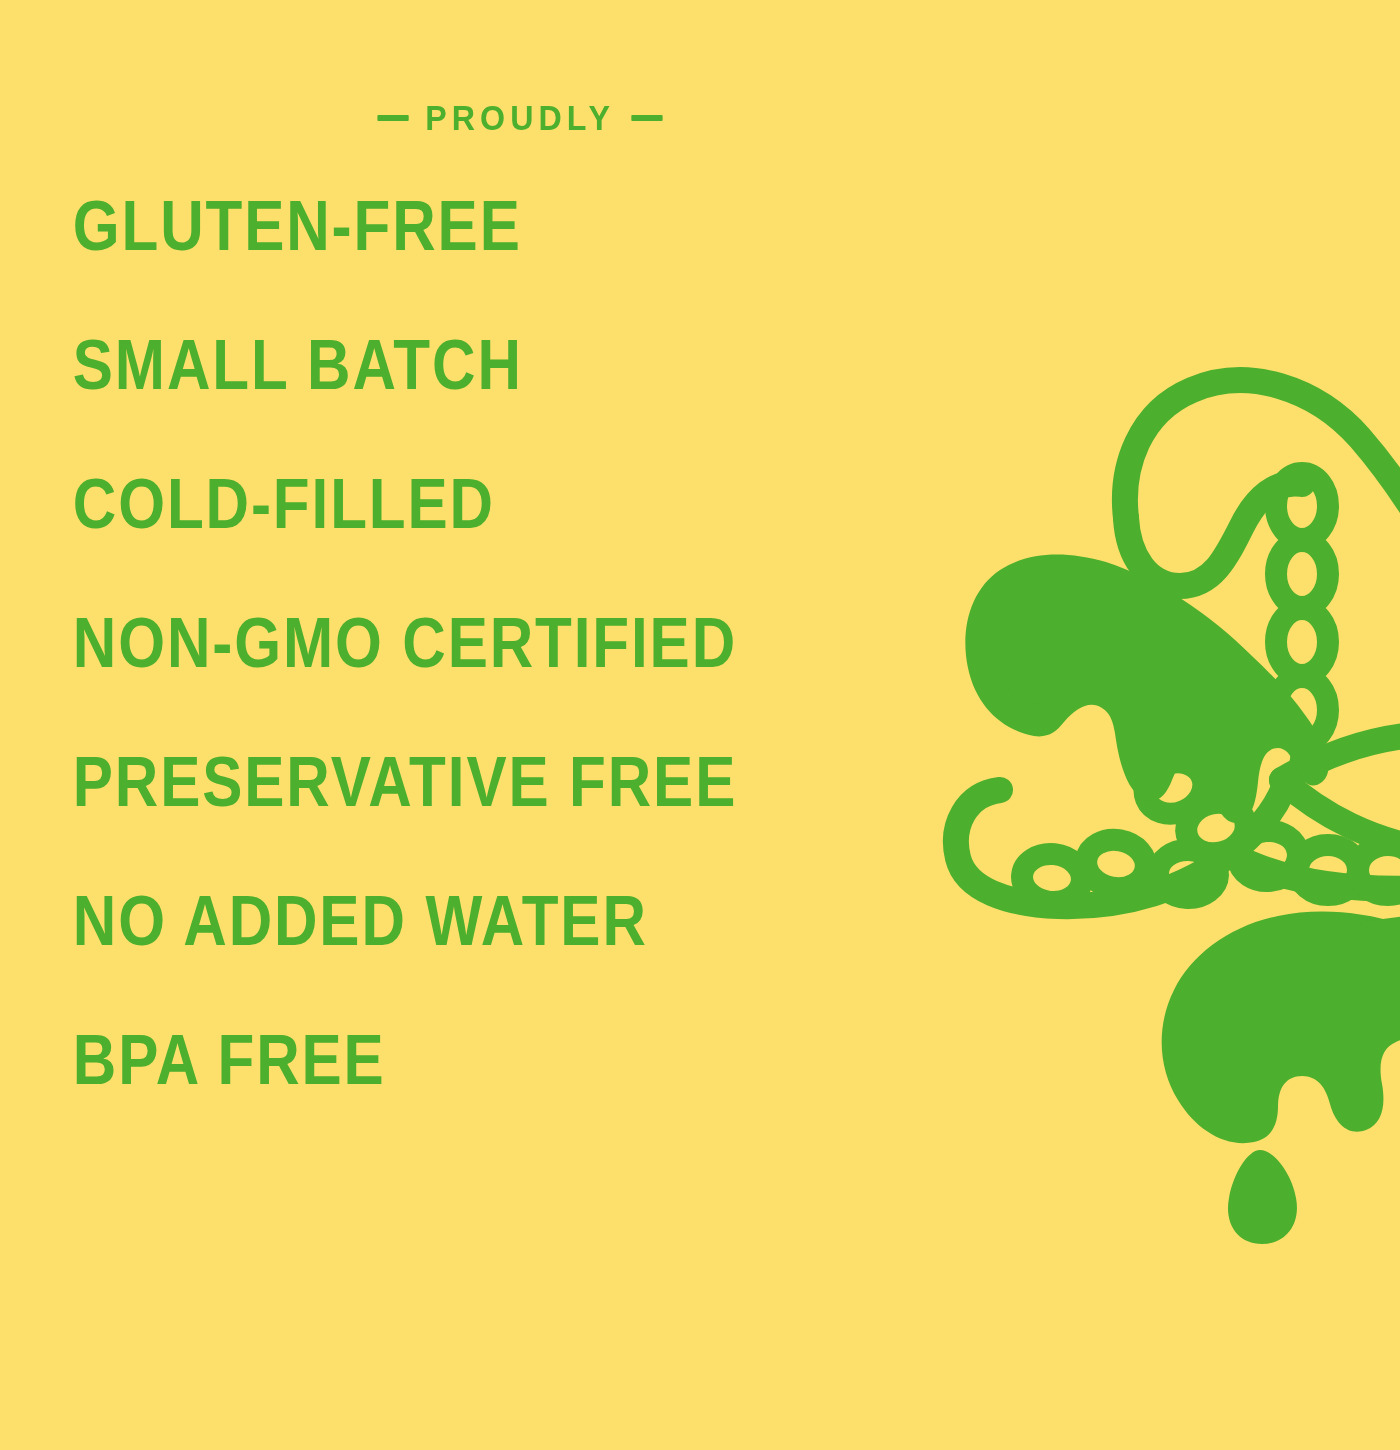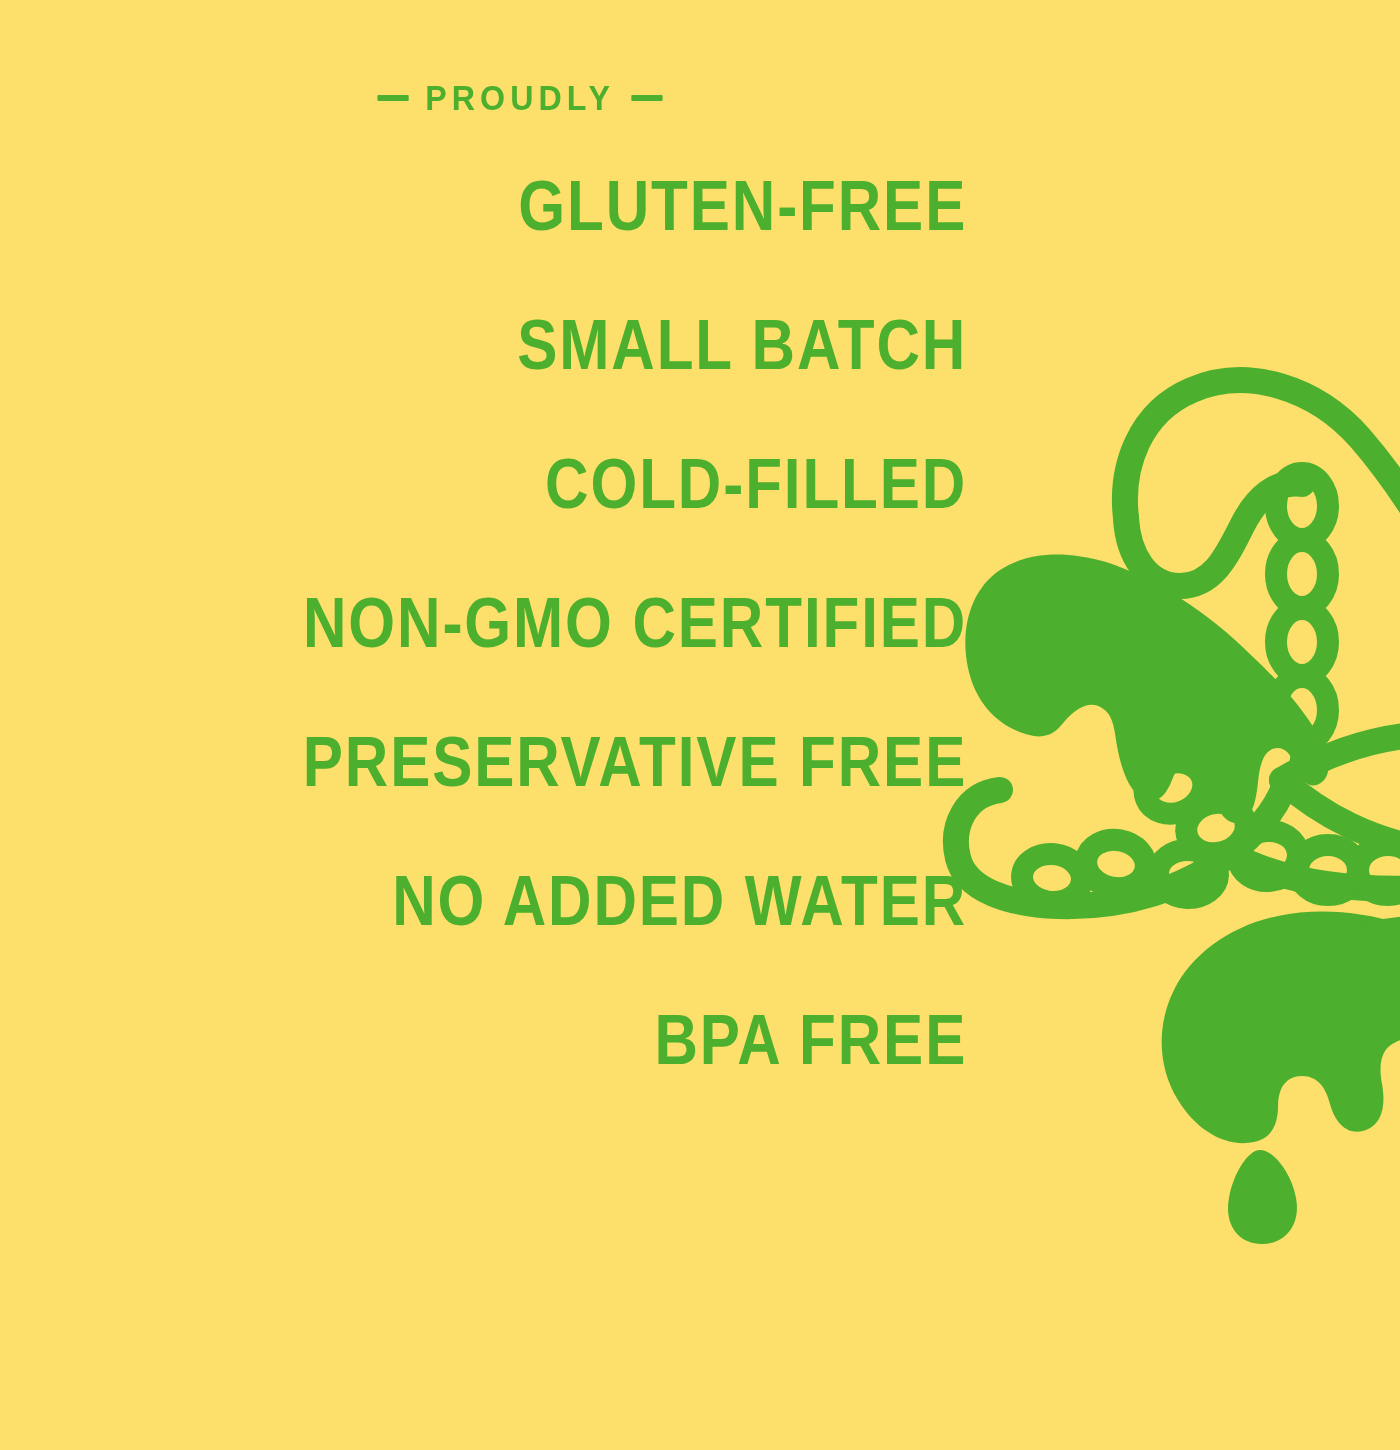--- a/index.html
+++ b/index.html
@@ -26,21 +26,21 @@
   #claims-block {
     position: absolute;
     left: 0;
     top: 0;
     width: 1040px;
     height: 1450px;
     display: flex;
     flex-direction: column;
     align-items: center;
     justify-content: flex-start;
-    padding-top: 80px;
+    padding-top: 100px;
     box-sizing: border-box;
     pointer-events: none;
   }
 
   
   #eyebrow {
     display: flex;
     align-items: center;
     justify-content: center;
     gap: 18px;
@@ -60,21 +60,21 @@
     border-radius: 1px;
   }
   #eyebrow-text { display: inline-block; }
 
   
   #claim-list {
     list-style: none;
     margin: 0;
     padding: 0;
     width: 100%;
-    text-align: right;
+    text-align: left;
   }
   .claim-item {
     color: #4caf2e;
     font-size: 70px;
     font-weight: bold;
     letter-spacing: 2.2px;
     line-height: 1;
     margin: 0 0 69px 0;
     white-space: nowrap;
     transform: scaleX(0.86);

